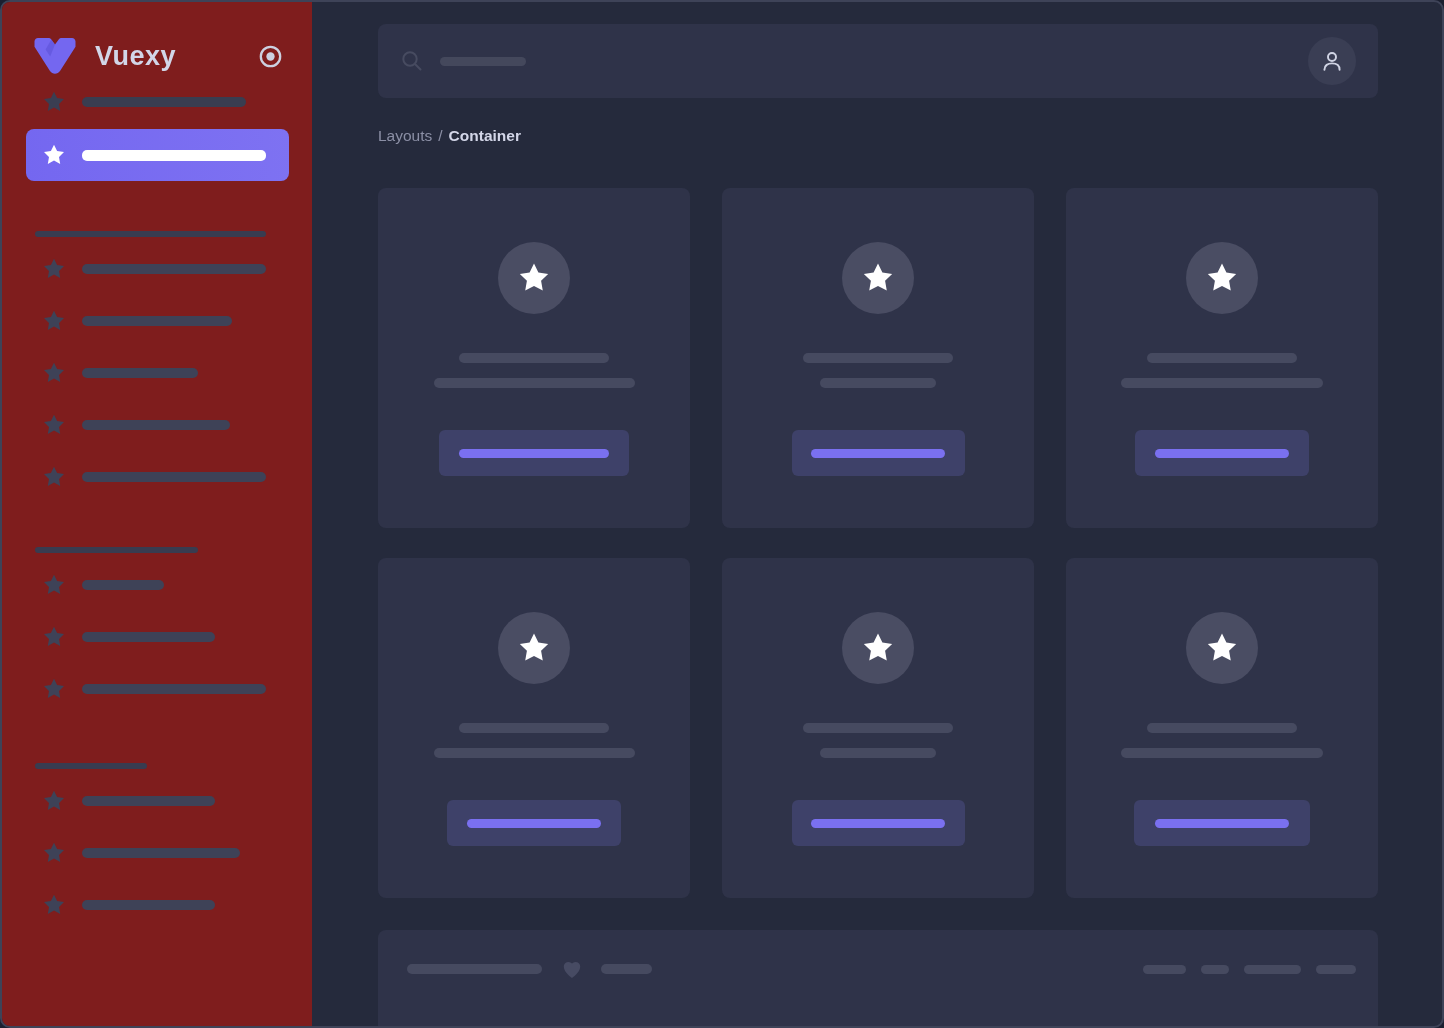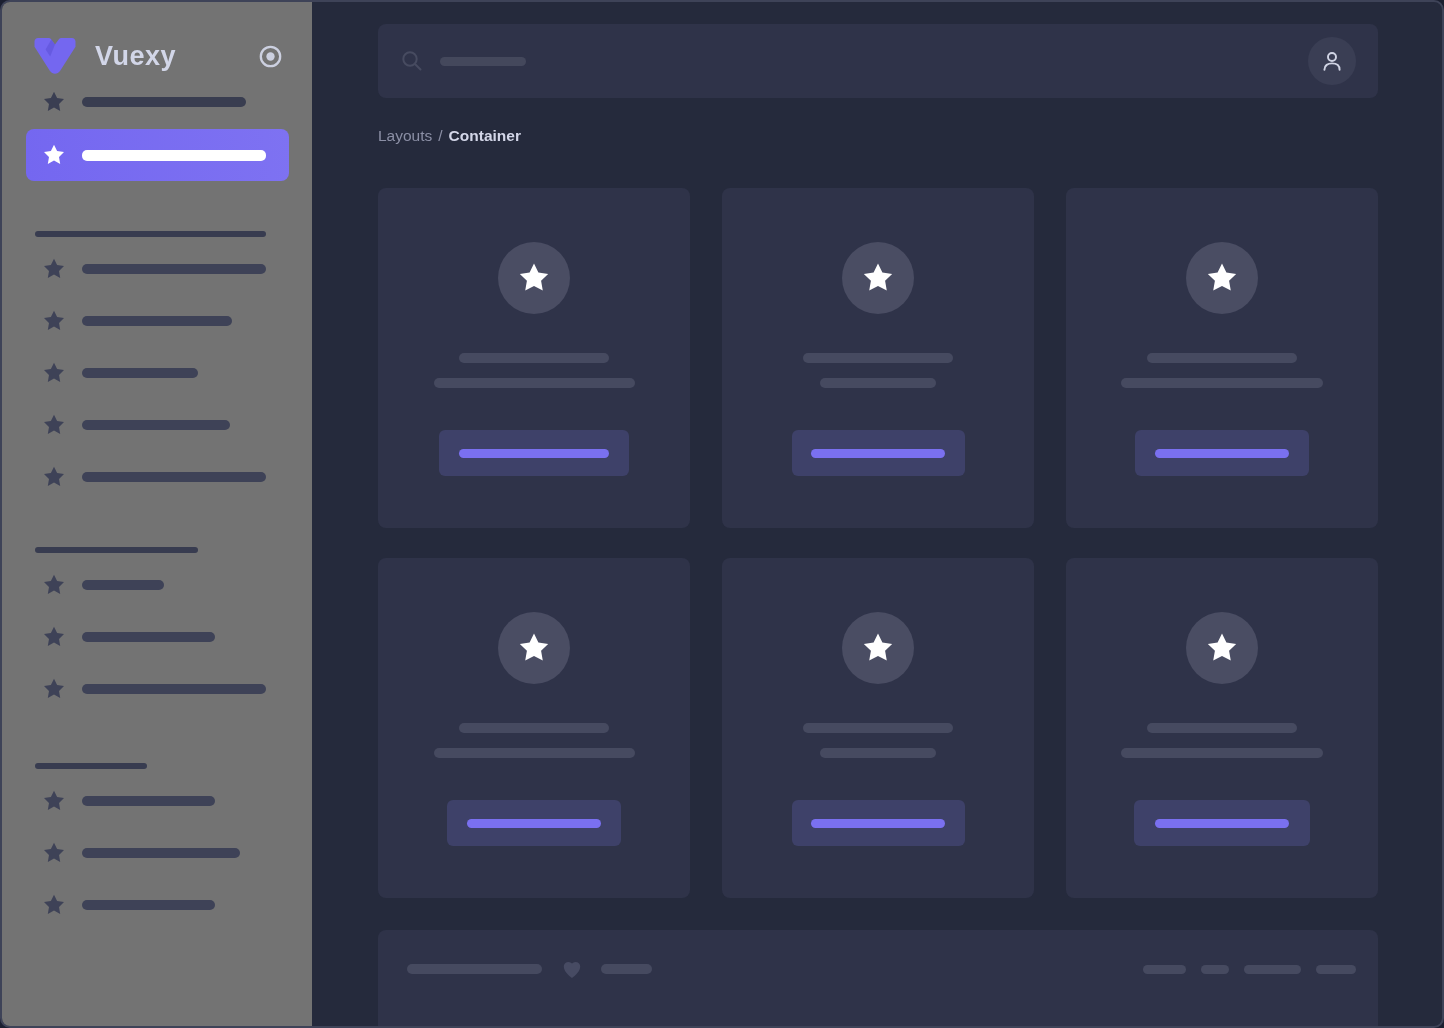--- a/index.html
+++ b/index.html
@@ -7,21 +7,21 @@
   .frame {
     position: relative;
     width: 1444px; height: 1028px;
     border: 2px solid #3e4358;
     border-radius: 10px;
     overflow: hidden;
     display: flex;
     background: #252a3c;
   }
   
-  .sidebar { width: 310px; min-width: 310px; background: #737373; height: 100%; }
+  .sidebar { width: 310px; min-width: 310px; background: #7f1d1d; height: 100%; }
   .sidebar-header { display: flex; align-items: center; padding: 34px 29px 0 30px; }
   .brand { font-size: 27px; font-weight: bold; color: #d2d6e8; letter-spacing: .5px; margin-left: 17px; }
   .pin { margin-left: auto; display: flex; }
   .nav-item { display: flex; align-items: center; height: 24px; padding-left: 40px; }
   .nav-item .star { width: 24px; height: 24px; }
   .nav-bar { height: 10px; border-radius: 5px; background: #3e4257; margin-left: 16px; }
   .nav-item.dim .nav-bar { background: #393d50; }
   .nav-item.dim .star path { fill: #3a3e52; }
   .star path { fill: #3e4257; }
   .active-item {

